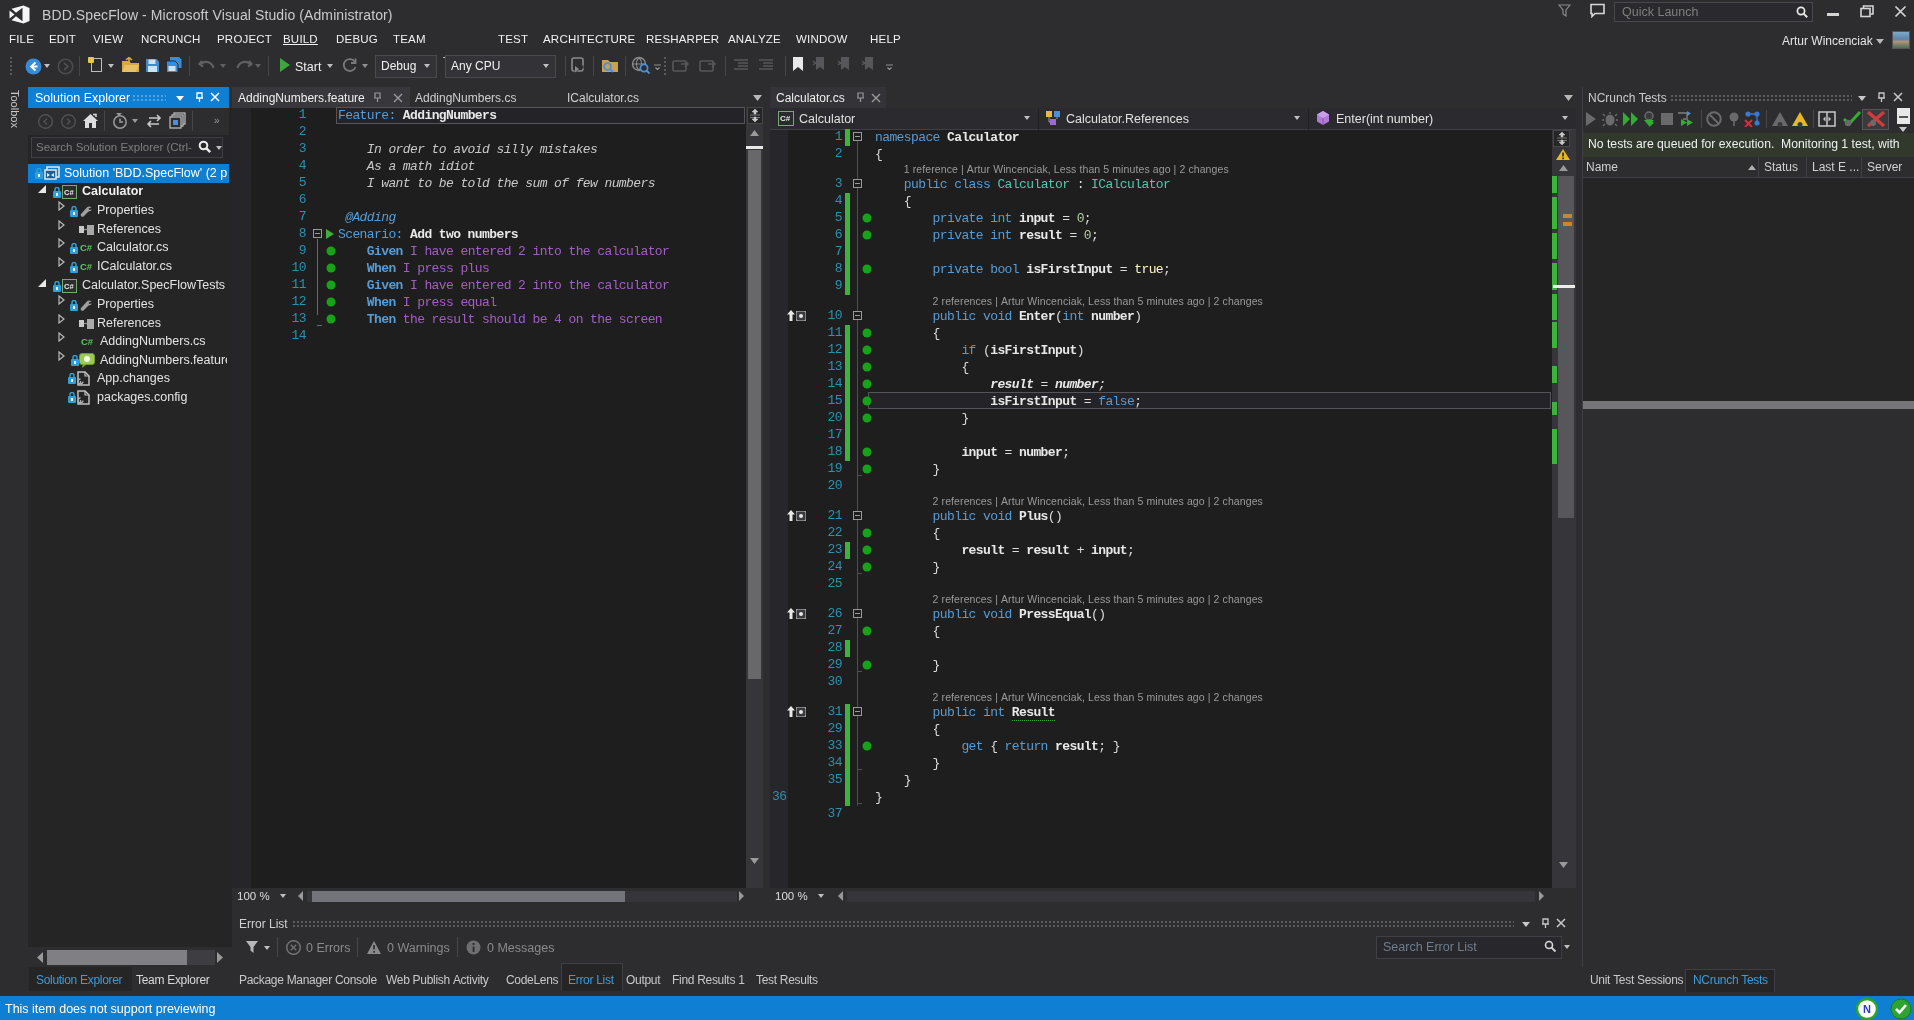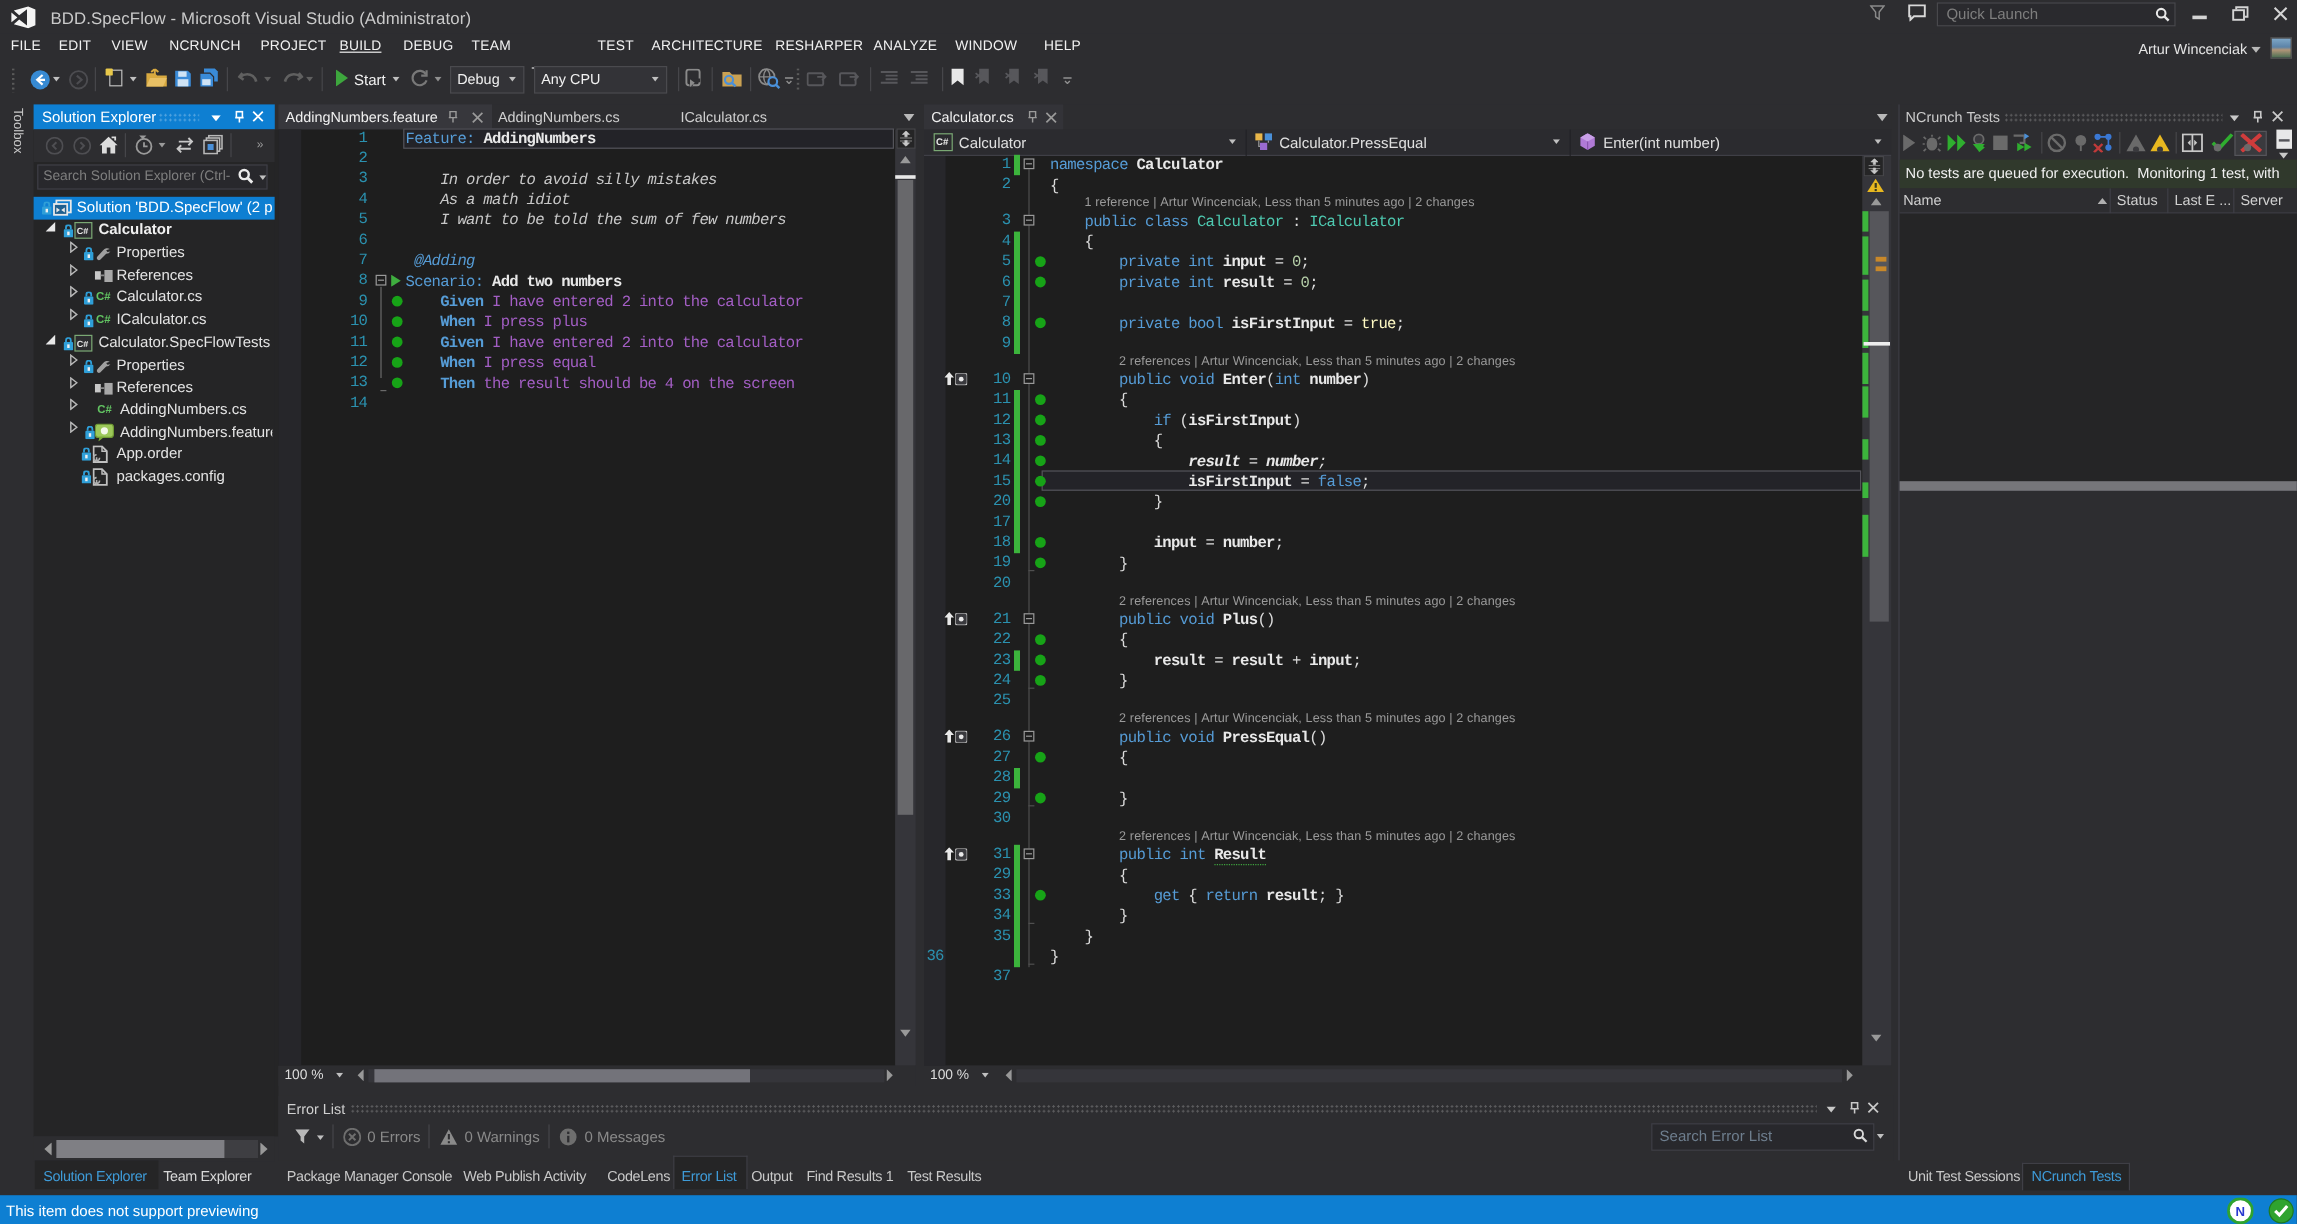--- a/index.html
+++ b/index.html
@@ -355,21 +355,21 @@
 <svg style="position:absolute;left:68px;top:373px" width="8" height="11">
     <rect x="0" y="4" width="8" height="7" rx="1" fill="#2f9fd8"></rect>
     <path d="M2 4 V2.5 A2 2 0 0 1 6 2.5 V4" fill="none" stroke="#2f9fd8" stroke-width="1.5"></path>
     <rect x="3" y="6" width="2" height="3" fill="#f0f0f0"></rect>
   </svg>
 <svg style="position:absolute;left:77px;top:371px" width="13" height="15">
     <path d="M1 1 H8 L12 5 V14 H1 Z" fill="none" stroke="#c0c0c0" stroke-width="1.5"></path>
     <path d="M8 1 V5 H12" fill="none" stroke="#c0c0c0" stroke-width="1.2"></path>
     <path d="M3.5 8 A2.5 2.5 0 1 0 6 10.5 M3.5 10 V14 M2 12.5 H5" stroke="#b0b0b0" stroke-width="1.3" fill="none"></path>
   </svg>
-<div style="left:97px;top:371px;color:#e4e4e4;font-size:12.5px;">App.order</div>
+<div style="left:97px;top:371px;color:#e4e4e4;font-size:12.5px;">App.changes</div>
 <svg style="position:absolute;left:68px;top:392px" width="8" height="11">
     <rect x="0" y="4" width="8" height="7" rx="1" fill="#2f9fd8"></rect>
     <path d="M2 4 V2.5 A2 2 0 0 1 6 2.5 V4" fill="none" stroke="#2f9fd8" stroke-width="1.5"></path>
     <rect x="3" y="6" width="2" height="3" fill="#f0f0f0"></rect>
   </svg>
 <svg style="position:absolute;left:77px;top:390px" width="13" height="15">
     <path d="M1 1 H8 L12 5 V14 H1 Z" fill="none" stroke="#c0c0c0" stroke-width="1.5"></path>
     <path d="M8 1 V5 H12" fill="none" stroke="#c0c0c0" stroke-width="1.2"></path>
     <path d="M3.5 8 A2.5 2.5 0 1 0 6 10.5 M3.5 10 V14 M2 12.5 H5" stroke="#b0b0b0" stroke-width="1.3" fill="none"></path>
   </svg>
@@ -497,21 +497,21 @@
 <div style="left:799px;top:112px;color:#e0e0e0;font-size:12.5px;">Calculator</div>
 <svg style="position:absolute;left:1024px;top:116px" width="7" height="5">
     <path d="M0 0 L6 0 L3 4 Z" fill="#c0c0c0"></path>
   </svg>
 <svg style="position:absolute;left:1046px;top:111px" width="15" height="15">
     <rect x="0" y="0" width="6" height="6" fill="#e8b64a"></rect>
     <rect x="8" y="0" width="6" height="6" fill="#4a90d9"></rect>
     <rect x="4" y="8" width="6" height="6" fill="#9a6ad0"></rect>
     <path d="M3 6 L3 11 H4 M11 6 V8" stroke="#9a9a9a" stroke-width="1" fill="none"></path>
   </svg>
-<div style="left:1066px;top:112px;color:#e0e0e0;font-size:12.5px;">Calculator.PressEqual</div>
+<div style="left:1066px;top:112px;color:#e0e0e0;font-size:12.5px;">Calculator.References</div>
 <svg style="position:absolute;left:1294px;top:116px" width="7" height="5">
     <path d="M0 0 L6 0 L3 4 Z" fill="#c0c0c0"></path>
   </svg>
 <svg style="position:absolute;left:1316px;top:111px" width="14" height="15">
     <path d="M7 0 L13 3.5 V10.5 L7 14 L1 10.5 V3.5 Z" fill="#b07ad6"></path>
     <path d="M7 0 L13 3.5 L7 7 L1 3.5 Z" fill="#c9a0e8"></path>
     <path d="M7 7 V14" stroke="#8a55b0" stroke-width="1"></path>
   </svg>
 <div style="left:1336px;top:112px;color:#e0e0e0;font-size:12.5px;">Enter(int&nbsp;number)</div>
 <svg style="position:absolute;left:1562px;top:116px" width="7" height="5">

